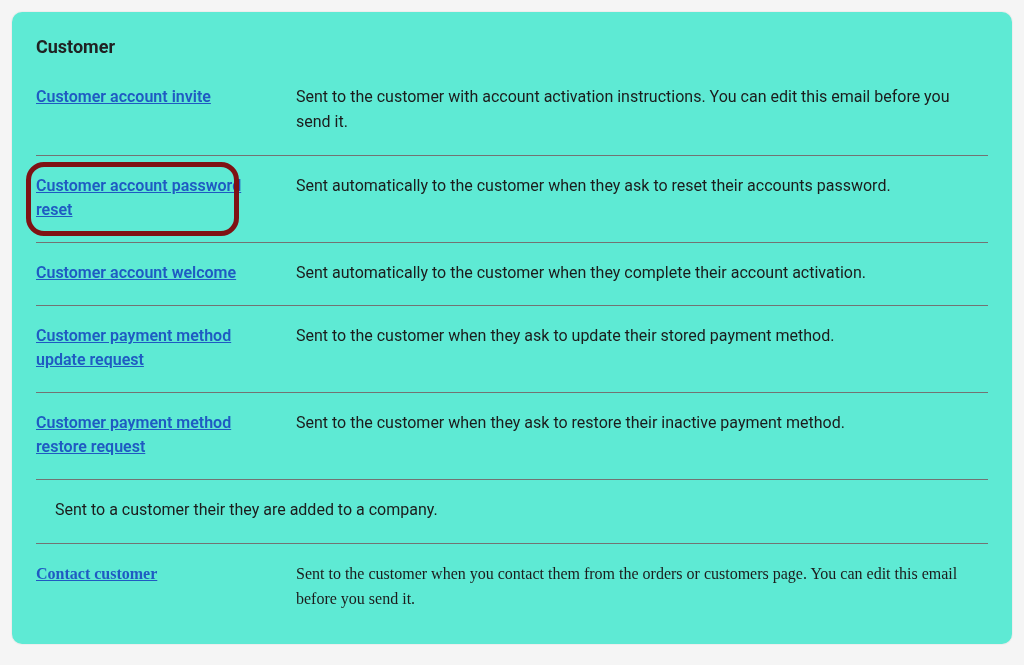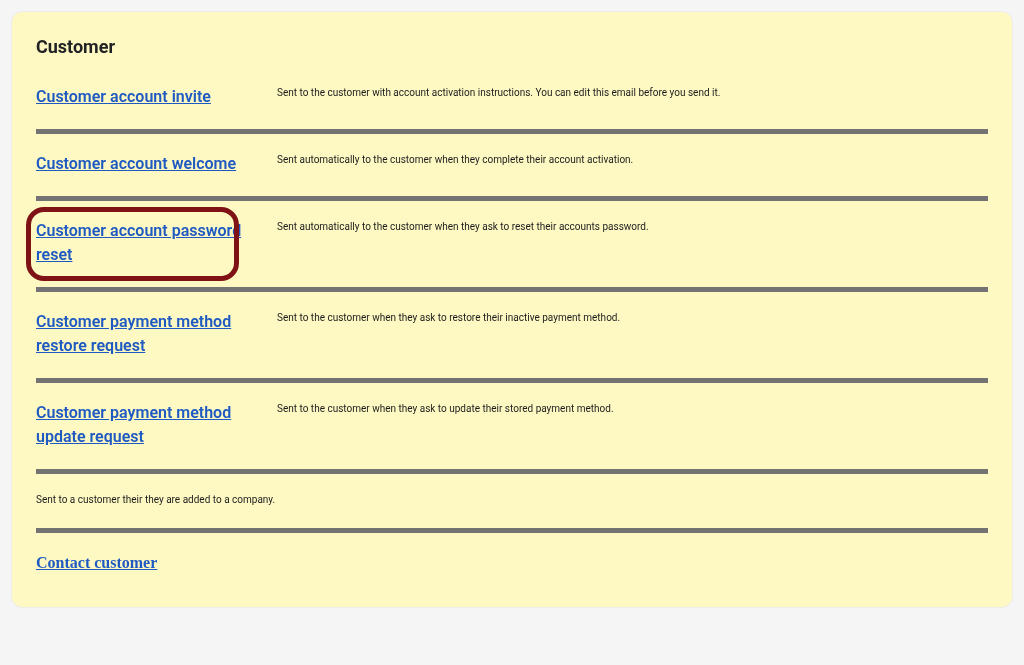--- a/index.html
+++ b/index.html
@@ -7,37 +7,37 @@
       margin: 0;
       padding: 0;
     }
     body {
       background: #f5f5f5;
       font-family: -apple-system, BlinkMacSystemFont, "Segoe UI", Roboto, Helvetica, Arial, sans-serif;
       padding: 12px;
       color: #202223;
     }
     .card {
-      background: #fef9c3;
+      background: #5eead4;
       border-radius: 10px;
       padding: 24px 24px 24px 24px;
       max-width: 1000px;
       margin: 0 auto;
       box-shadow: 0 0 0 1px rgba(0,0,0,0.03);
     }
     .section-title {
       font-size: 18px;
       font-weight: 700;
       margin-bottom: 28px;
     }
     .row {
       display: flex;
       align-items: flex-start;
       padding: 18px 0 20px 0;
-      border-bottom: 5px solid #737373;
+      border-bottom: 1px solid #737373;
       gap: 16px;
     }
     .row:last-child {
       border-bottom: none;
       padding-bottom: 8px;
       font-family: Liberation Serif, serif;
     }
     .row:first-of-type {
       padding-top: 0;
     }
@@ -49,23 +49,24 @@
     }
     .link-col a {
       color: #1f5ac2;
       text-decoration: underline;
       font-size: 16px;
       font-weight: 600;
       line-height: 1.5;
     }
     .desc-col {
       flex: 1;
-      font-size: 10px;
+      font-size: 16px;
       line-height: 1.55;
       color: #1c1c1c;
+      margin-left: 19px;
     }
     .highlight-box {
       position: absolute;
       top: -12px;
       left: -10px;
       right: 22px;
       bottom: -14px;
       border: 5px solid #7f1214;
       border-radius: 18px;
       pointer-events: none;
@@ -78,51 +79,52 @@
   <h2 class="section-title">Customer</h2>
 
   <div class="row">
     <div class="link-col">
       <a href="#">Customer account invite</a>
     </div>
     <div class="desc-col">Sent to the customer with account activation instructions. You can edit this email before you send it.</div>
   </div>
 
   <div class="row">
+    <div class="link-col" style="position:relative;">
+      <a href="#">Customer account password reset</a>
+      <div class="highlight-box"></div>
+    </div>
+    <div class="desc-col">Sent automatically to the customer when they ask to reset their accounts password.</div>
+  </div>
+
+  <div class="row">
     <div class="link-col">
       <a href="#">Customer account welcome</a>
     </div>
     <div class="desc-col">Sent automatically to the customer when they complete their account activation.</div>
   </div>
 
   <div class="row">
-    <div class="link-col" style="position:relative;">
-      <a href="#">Customer account password reset</a>
-      <div class="highlight-box"></div>
+    <div class="link-col">
+      <a href="#">Customer payment method update request</a>
     </div>
-    <div class="desc-col">Sent automatically to the customer when they ask to reset their accounts password.</div>
+    <div class="desc-col">Sent to the customer when they ask to update their stored payment method.</div>
   </div>
 
   <div class="row">
     <div class="link-col">
       <a href="#">Customer payment method restore request</a>
     </div>
     <div class="desc-col">Sent to the customer when they ask to restore their inactive payment method.</div>
   </div>
 
   <div class="row">
-    <div class="link-col">
-      <a href="#">Customer payment method update request</a>
-    </div>
-    <div class="desc-col">Sent to the customer when they ask to update their stored payment method.</div>
-  </div>
-
-  <div class="row">
     <div class="desc-col">Sent to a customer their they are added to a company.</div>
   </div>
 
   <div class="row">
     <div class="link-col">
       <a href="#">Contact customer</a>
     </div>
+    <div class="desc-col">Sent to the customer when you contact them from the orders or customers page. You can edit this email before you send it.</div>
   </div>
 
 </div>
 
 </body></html>

